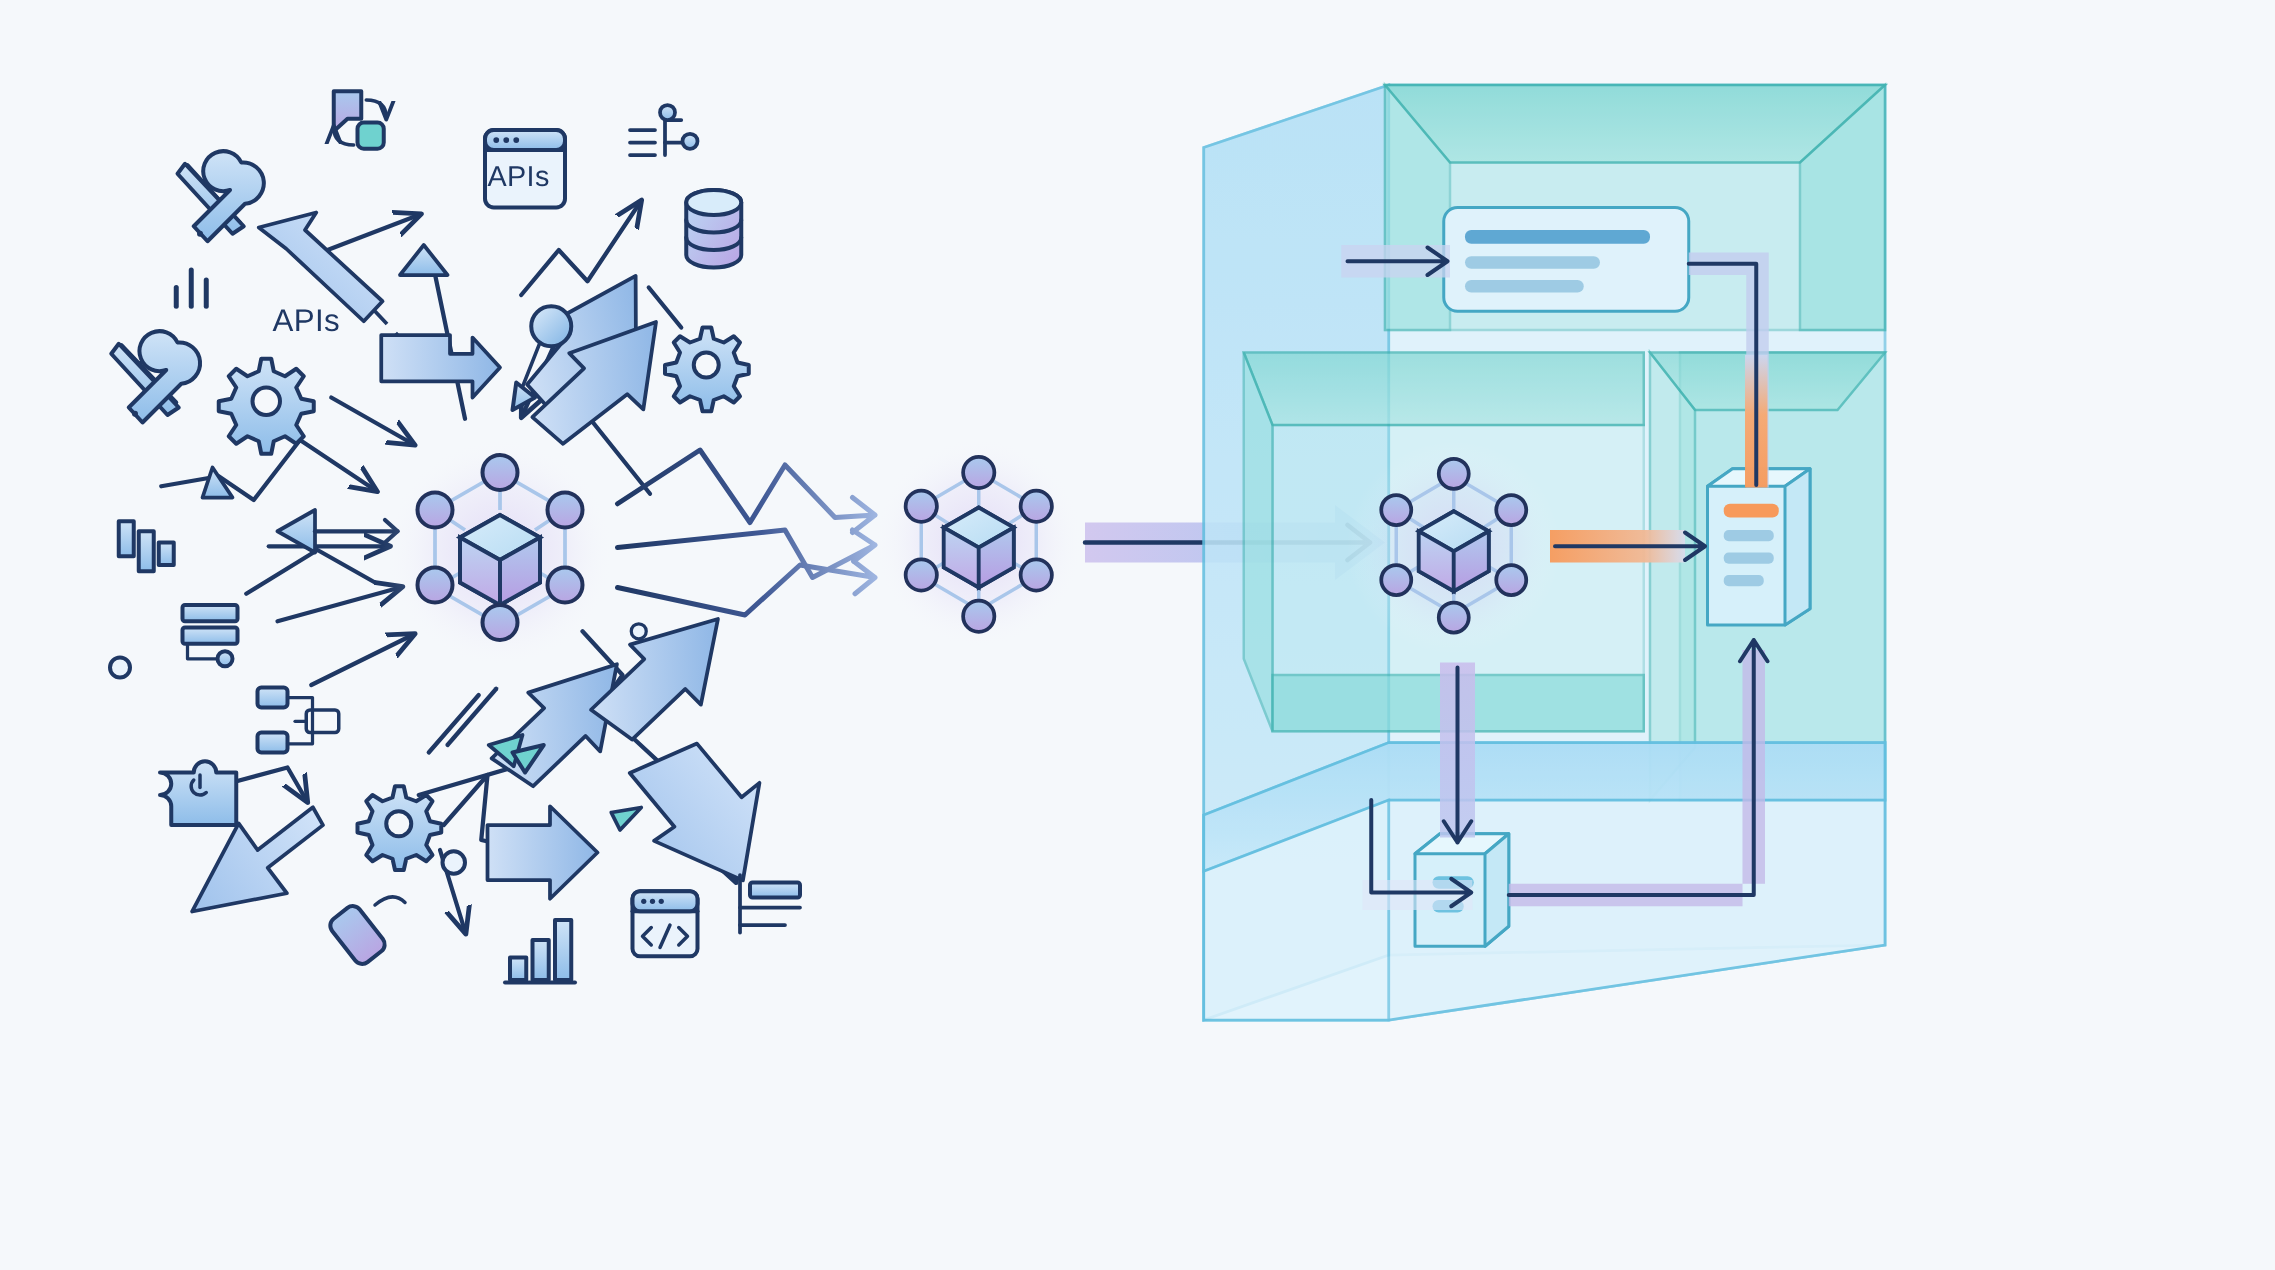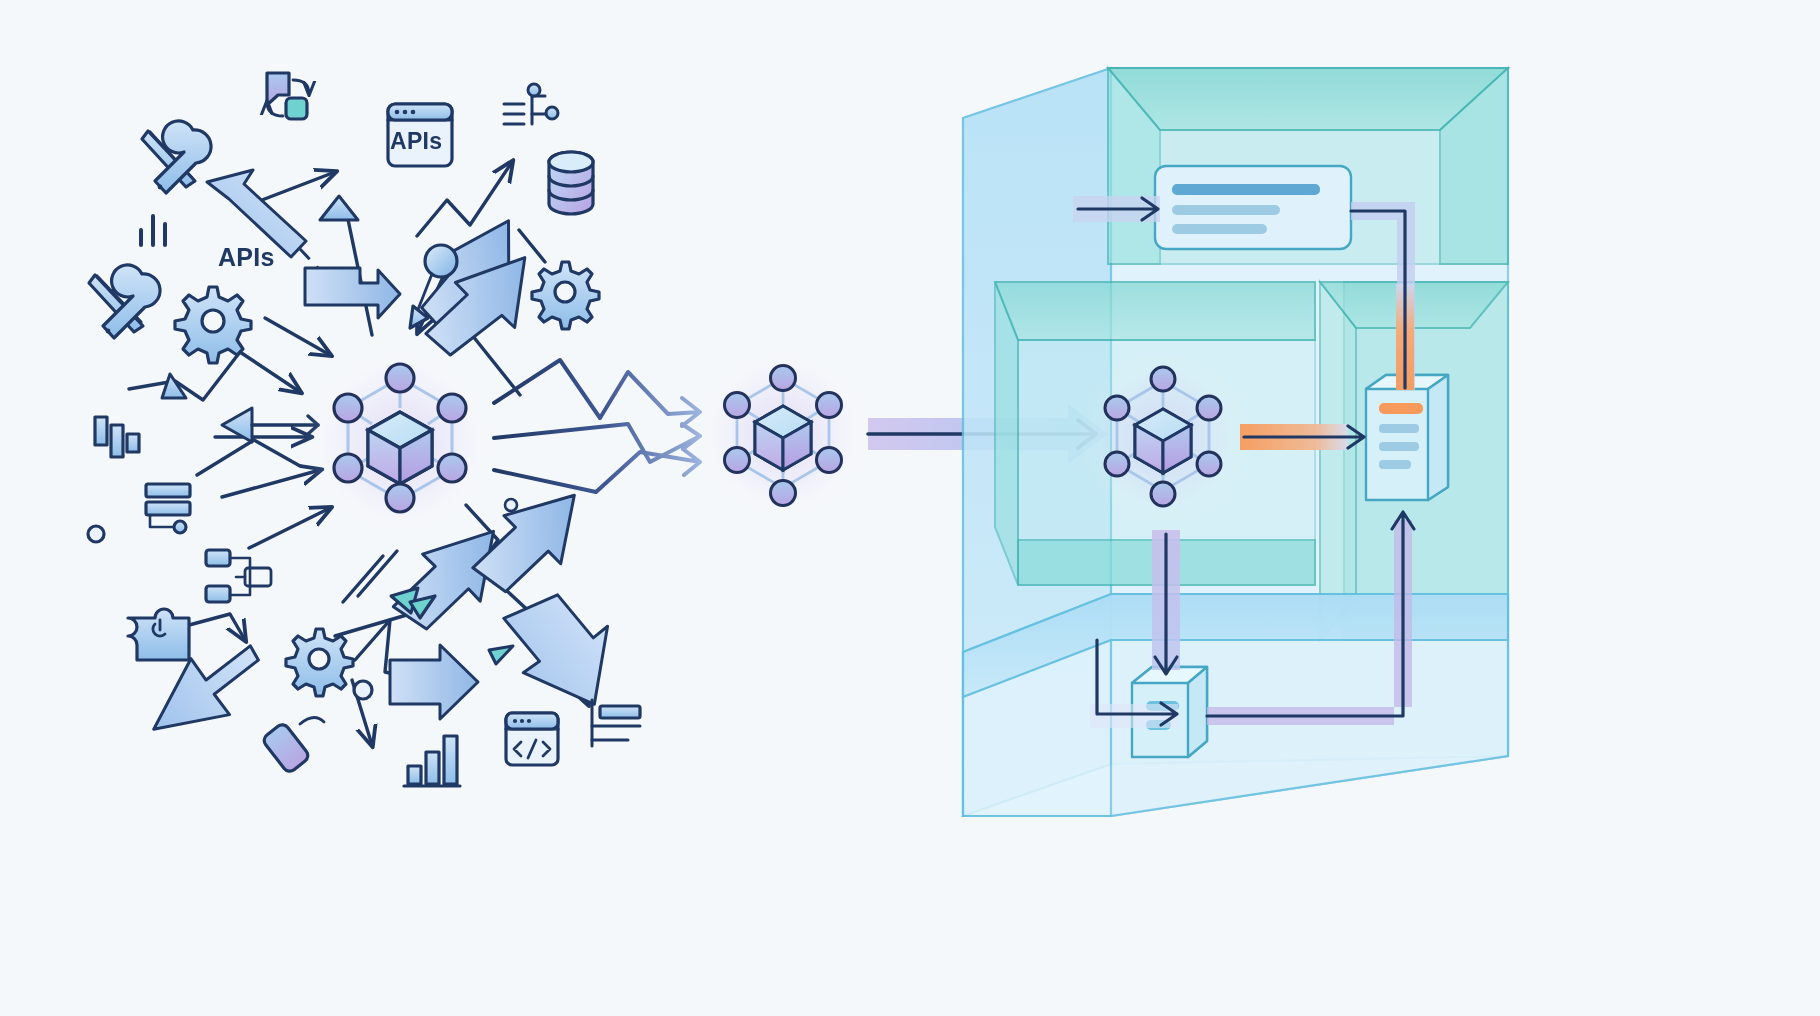--- a/index.html
+++ b/index.html
@@ -7,21 +7,21 @@
     width:1820px;height:1016px;
     background:#f5f8fb;
     font-family:"Liberation Sans", sans-serif;
     overflow:hidden;
   }
   #stage{position:relative;width:1820px;height:1016px;}
   svg.layer{position:absolute;left:0;top:0;width:1820px;height:1016px;}
   .lbl{
     position:absolute;
     font-family:"Liberation Sans", sans-serif;
-    font-weight:bold;
+    font-weight:normal;
     color:#1f3864;
     letter-spacing:.3px;
     text-align:right;
   }
   #apis-word{left:218px;top:243px;font-size:25px;}
   #apis-card-text{left:390px;top:128px;font-size:23px;color:#1f3864;}
 </style>
 </head>
 <body style="background: rgb(245, 248, 251);">
 

